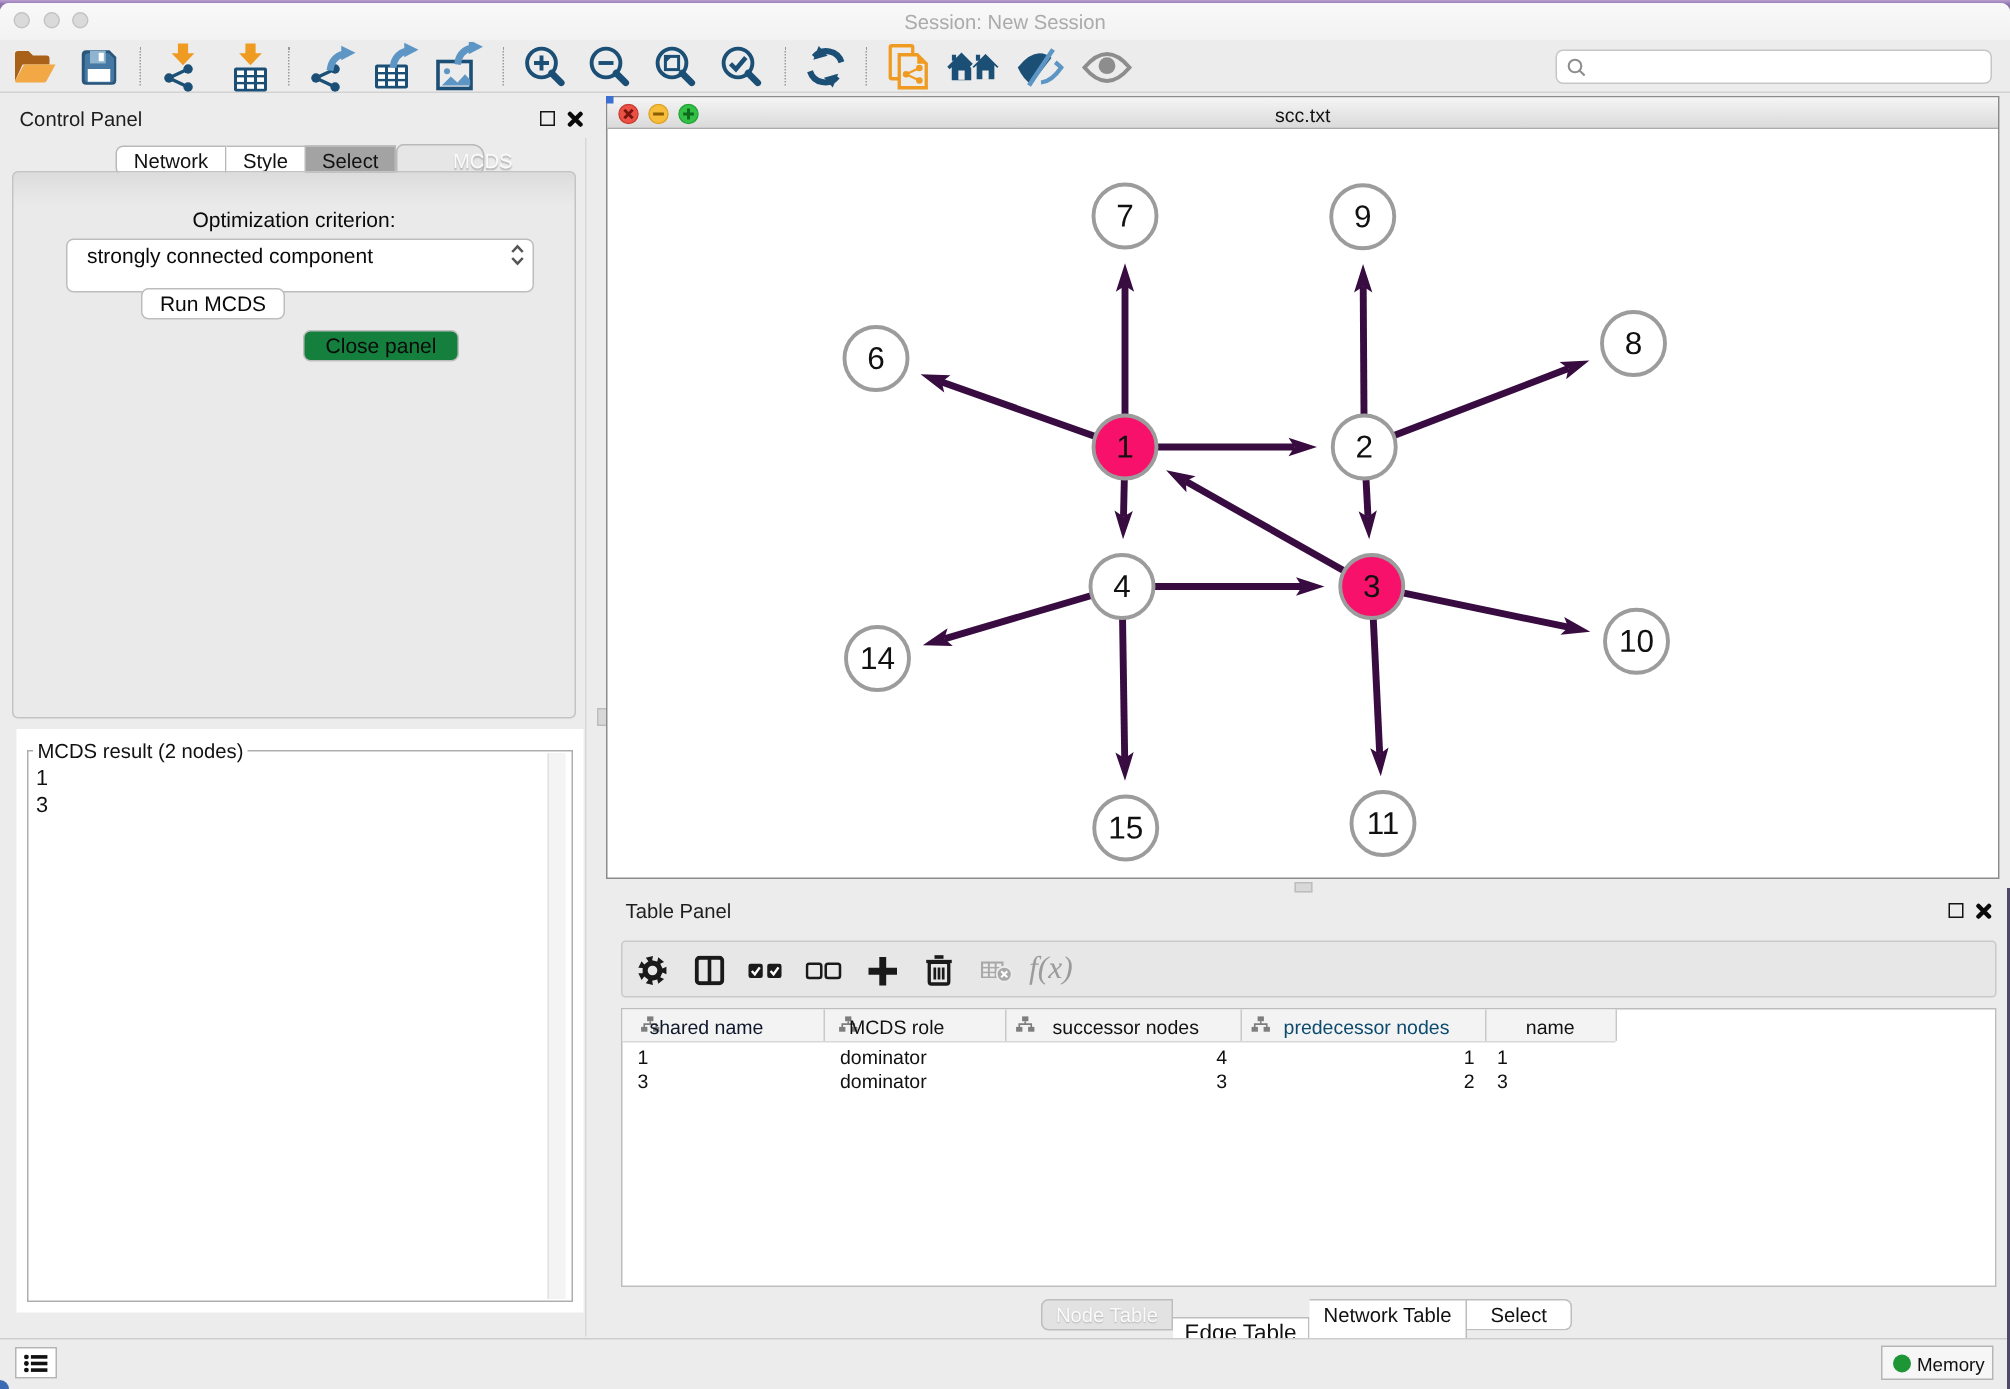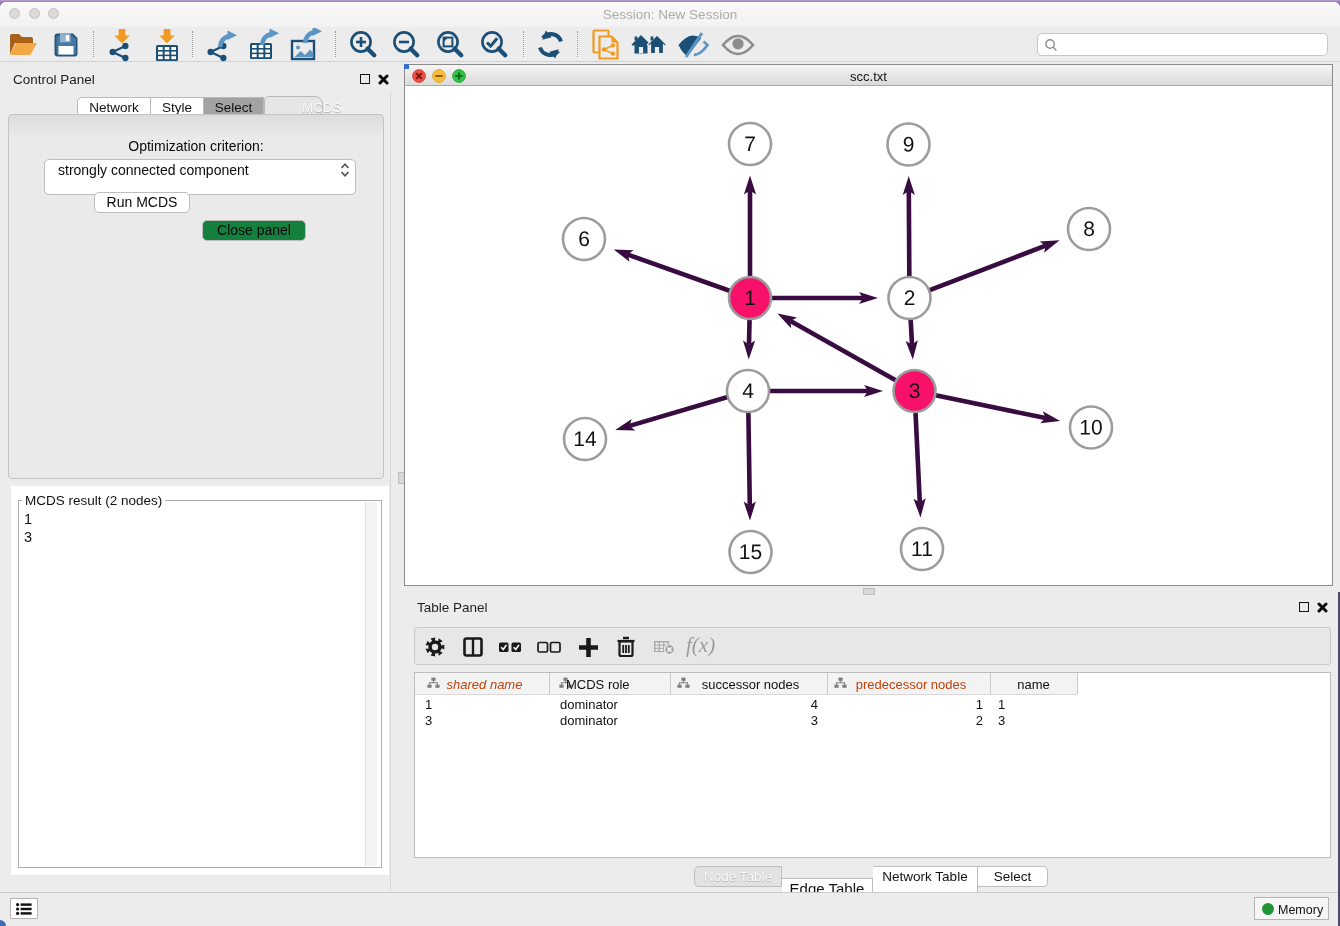--- a/index.html
+++ b/index.html
@@ -322,24 +322,24 @@
     <rect x="4.4" y="0.6" width="4.2" height="3.2" fill="#7e7e7e"></rect>
     <rect x="0.4" y="7.6" width="4.2" height="3.2" fill="#7e7e7e"></rect>
     <rect x="8.4" y="7.6" width="4.2" height="3.2" fill="#7e7e7e"></rect>
     <path d="M6.5 3.8 v1.9 M2.5 7.6 v-1.9 h8 v1.9" stroke="#7e7e7e" stroke-width="1.1" fill="none"></path>
   </svg>
 <div class="abs hdrline" style="left:549px;top:673px;width:0;height:21px;border-left:1px solid #c9c9c9;"></div>
 <div class="abs hdrline" style="left:670px;top:673px;width:0;height:21px;border-left:1px solid #c9c9c9;"></div>
 <div class="abs hdrline" style="left:827px;top:673px;width:0;height:21px;border-left:1px solid #c9c9c9;"></div>
 <div class="abs hdrline" style="left:990px;top:673px;width:0;height:21px;border-left:1px solid #c9c9c9;"></div>
 <div class="abs hdrline" style="left:1077px;top:673px;width:0;height:21px;border-left:1px solid #c9c9c9;"></div>
-<div class="abs" style="left:433px;top:677px;width:103px;text-align:center;font-size:13px;color:#c2410c;font-style:italic;">shared name</div>
+<div class="abs" style="left:433px;top:677px;width:103px;font-size:13px;color:#0f172a;">shared name</div>
 <div class="abs" style="left:566px;top:677px;width:93px;font-size:13px;color:#111;">MCDS role</div>
 <div class="abs" style="left:685px;top:677px;width:131px;text-align:center;font-size:13px;color:#111;">successor nodes</div>
-<div class="abs" style="left:842px;top:677px;width:138px;text-align:center;font-size:13px;color:#c2410c;">predecessor nodes</div>
+<div class="abs" style="left:842px;top:677px;width:138px;text-align:center;font-size:13px;color:#0c4a6e;">predecessor nodes</div>
 <div class="abs" style="left:990px;top:677px;width:87px;text-align:center;font-size:13px;color:#111;">name</div>
 
 <div class="abs" style="left:425px;top:697px;font-size:13px;color:#111;">1</div>
 <div class="abs" style="left:560px;top:697px;font-size:13px;color:#111;">dominator</div>
 <div class="abs" style="left:700px;top:697px;width:118px;text-align:right;font-size:13px;color:#111;">4</div>
 <div class="abs" style="left:860px;top:697px;width:123px;text-align:right;font-size:13px;color:#111;">1</div>
 <div class="abs" style="left:998px;top:697px;font-size:13px;color:#111;">1</div>
 <div class="abs" style="left:425px;top:713px;font-size:13px;color:#111;">3</div>
 <div class="abs" style="left:560px;top:713px;font-size:13px;color:#111;">dominator</div>
 <div class="abs" style="left:700px;top:713px;width:118px;text-align:right;font-size:13px;color:#111;">3</div>

